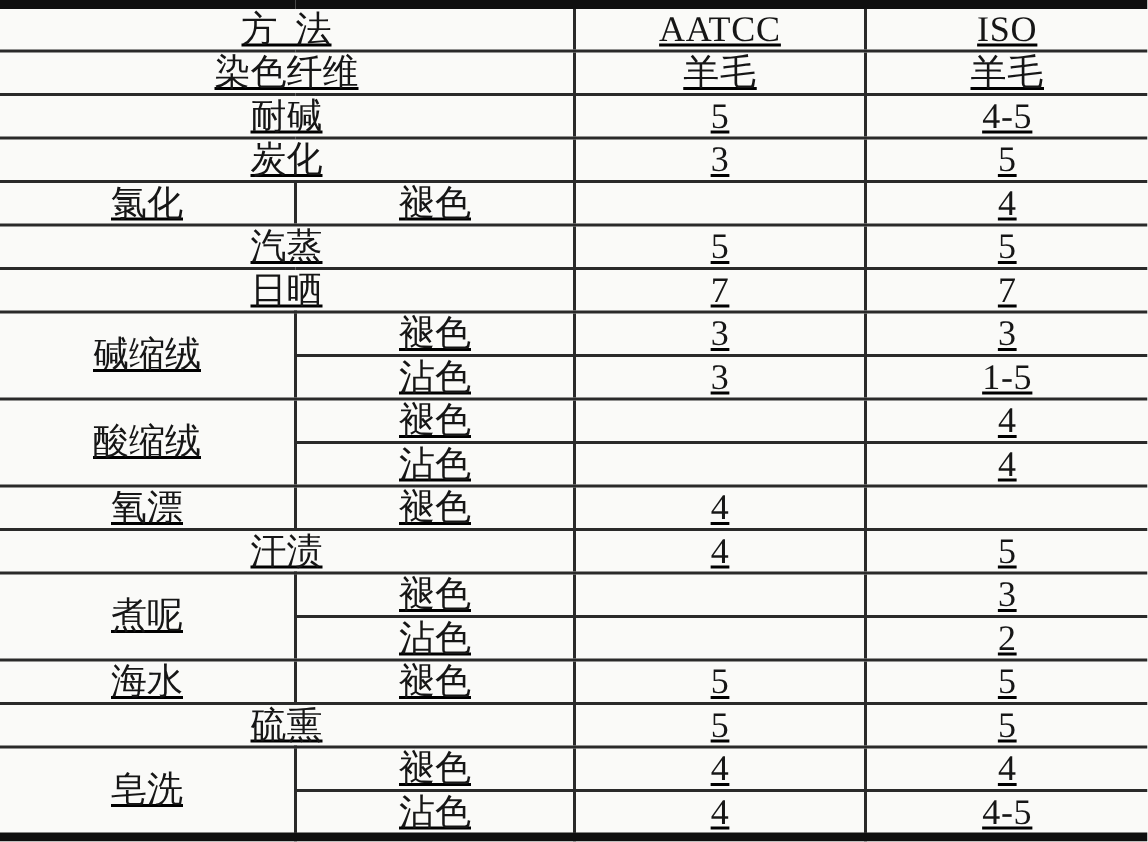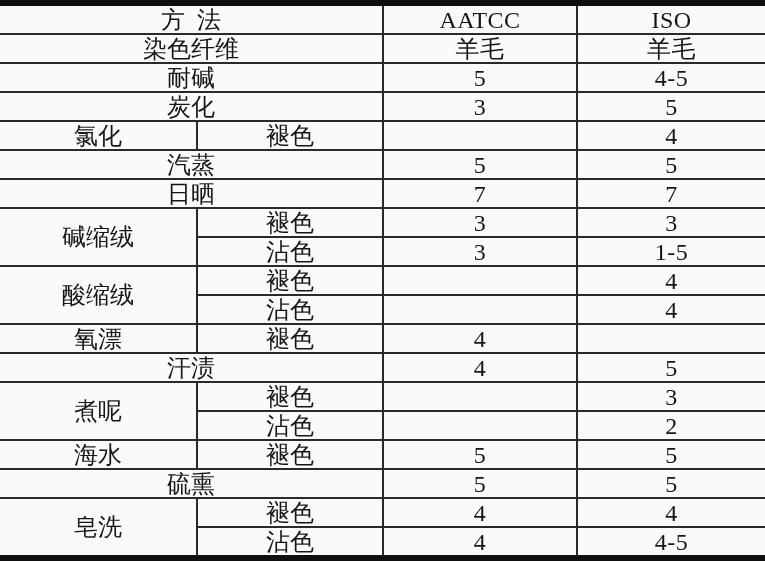--- a/index.html
+++ b/index.html
@@ -8,20 +8,21 @@
     background:var(--paper,#fafaf8);
     font-family:"Liberation Serif","DejaVu Serif",serif;
     overflow:hidden;
   }
   table{
     border-collapse:collapse;
     table-layout:fixed;
     width:765px;
     border-top:6px solid var(--heavy,#0f0f0f);
     border-bottom:6px solid var(--heavy,#0f0f0f);
+    text-decoration:underline;
   }
   td{
     height:27px;
     padding:0;
     text-align:center;
     vertical-align:middle;
     font-size:24px;
     line-height:26px;
     color:var(--ink,#161616);
     border-bottom:2px solid var(--line,#2a2a2a);

